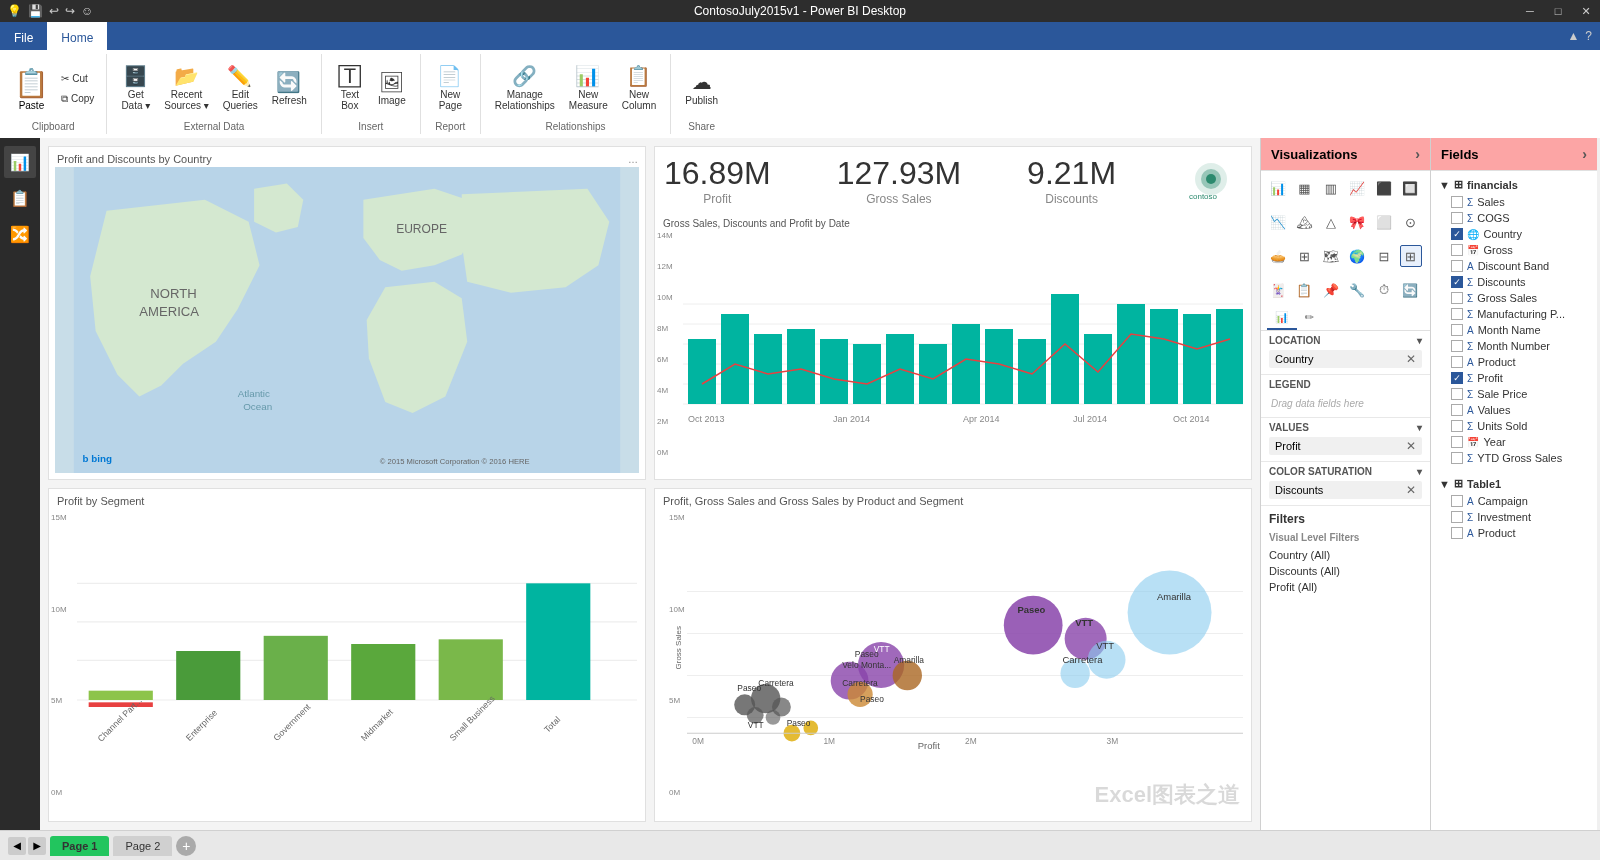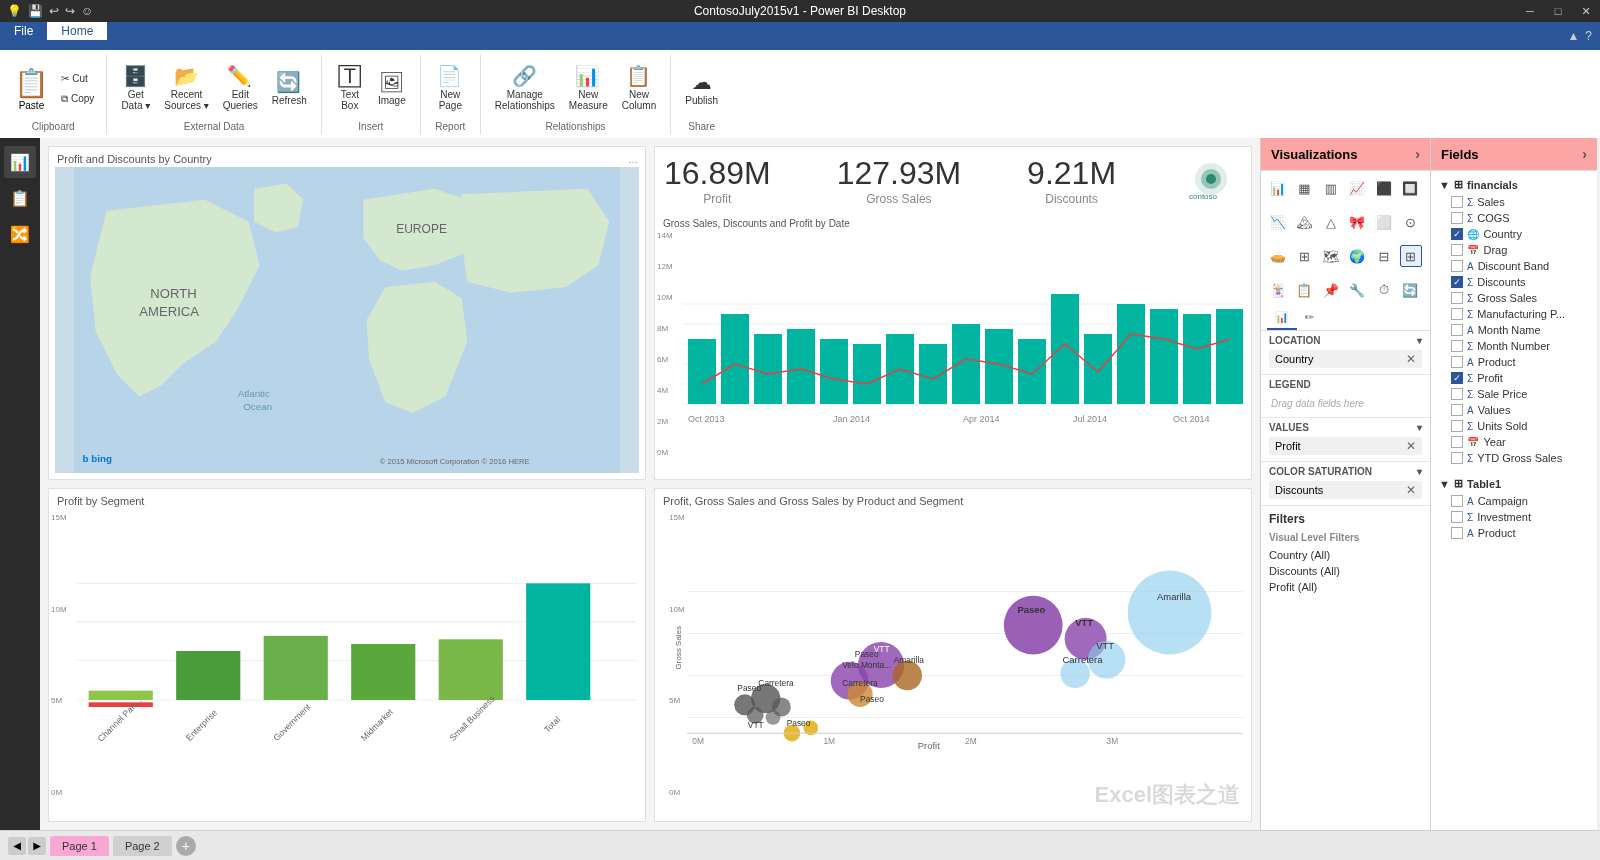--- a/index.html
+++ b/index.html
@@ -41,21 +41,21 @@
       height: 22px;
       padding-left: 4px;
     }
     .title-bar-icons span { margin: 0 3px; font-size: 12px; color: #ccc; }
     .ribbon-tabs {
       display: flex;
       height: 28px;
       background: #2b579a;
     }
     .ribbon-tab {
-      padding: 9px 14px;
+      padding: 16px 14px;
       display: flex;
       align-items: center;
       color: #fff;
       font-size: 12px;
       cursor: pointer;
       height: 16px;
     }
     .ribbon-tab.active {
       background: #fff;
       color: #2b579a;
@@ -351,23 +351,23 @@
     }
     .page-tab {
       padding: 4px 12px;
       background: #d0d0d0;
       border-radius: 3px 3px 0 0;
       font-size: 11px;
       cursor: pointer;
       color: #333;
     }
     .page-tab.active {
-      background: #f9a8d4;
+      background: #22c55e;
       color: #333;
-      font-weight: 400;
+      font-weight: 700;
     }
     .page-tab-add {
       width: 20px;
       height: 20px;
       background: #aaa;
       border-radius: 50%;
       display: flex;
       align-items: center;
       justify-content: center;
       cursor: pointer;
@@ -967,21 +967,21 @@
           <span>COGS</span>
         </div>
         <div class="field-item">
           <div class="field-checkbox checked">✓</div>
           <span class="field-icon">🌐</span>
           <span>Country</span>
         </div>
         <div class="field-item">
           <div class="field-checkbox"></div>
           <span class="field-icon">📅</span>
-          <span>Drag</span>
+          <span>Gross</span>
         </div>
         <div class="field-item">
           <div class="field-checkbox"></div>
           <span class="field-icon">A</span>
           <span>Discount Band</span>
         </div>
         <div class="field-item">
           <div class="field-checkbox checked">✓</div>
           <span class="field-icon">Σ</span>
           <span>Discounts</span>

